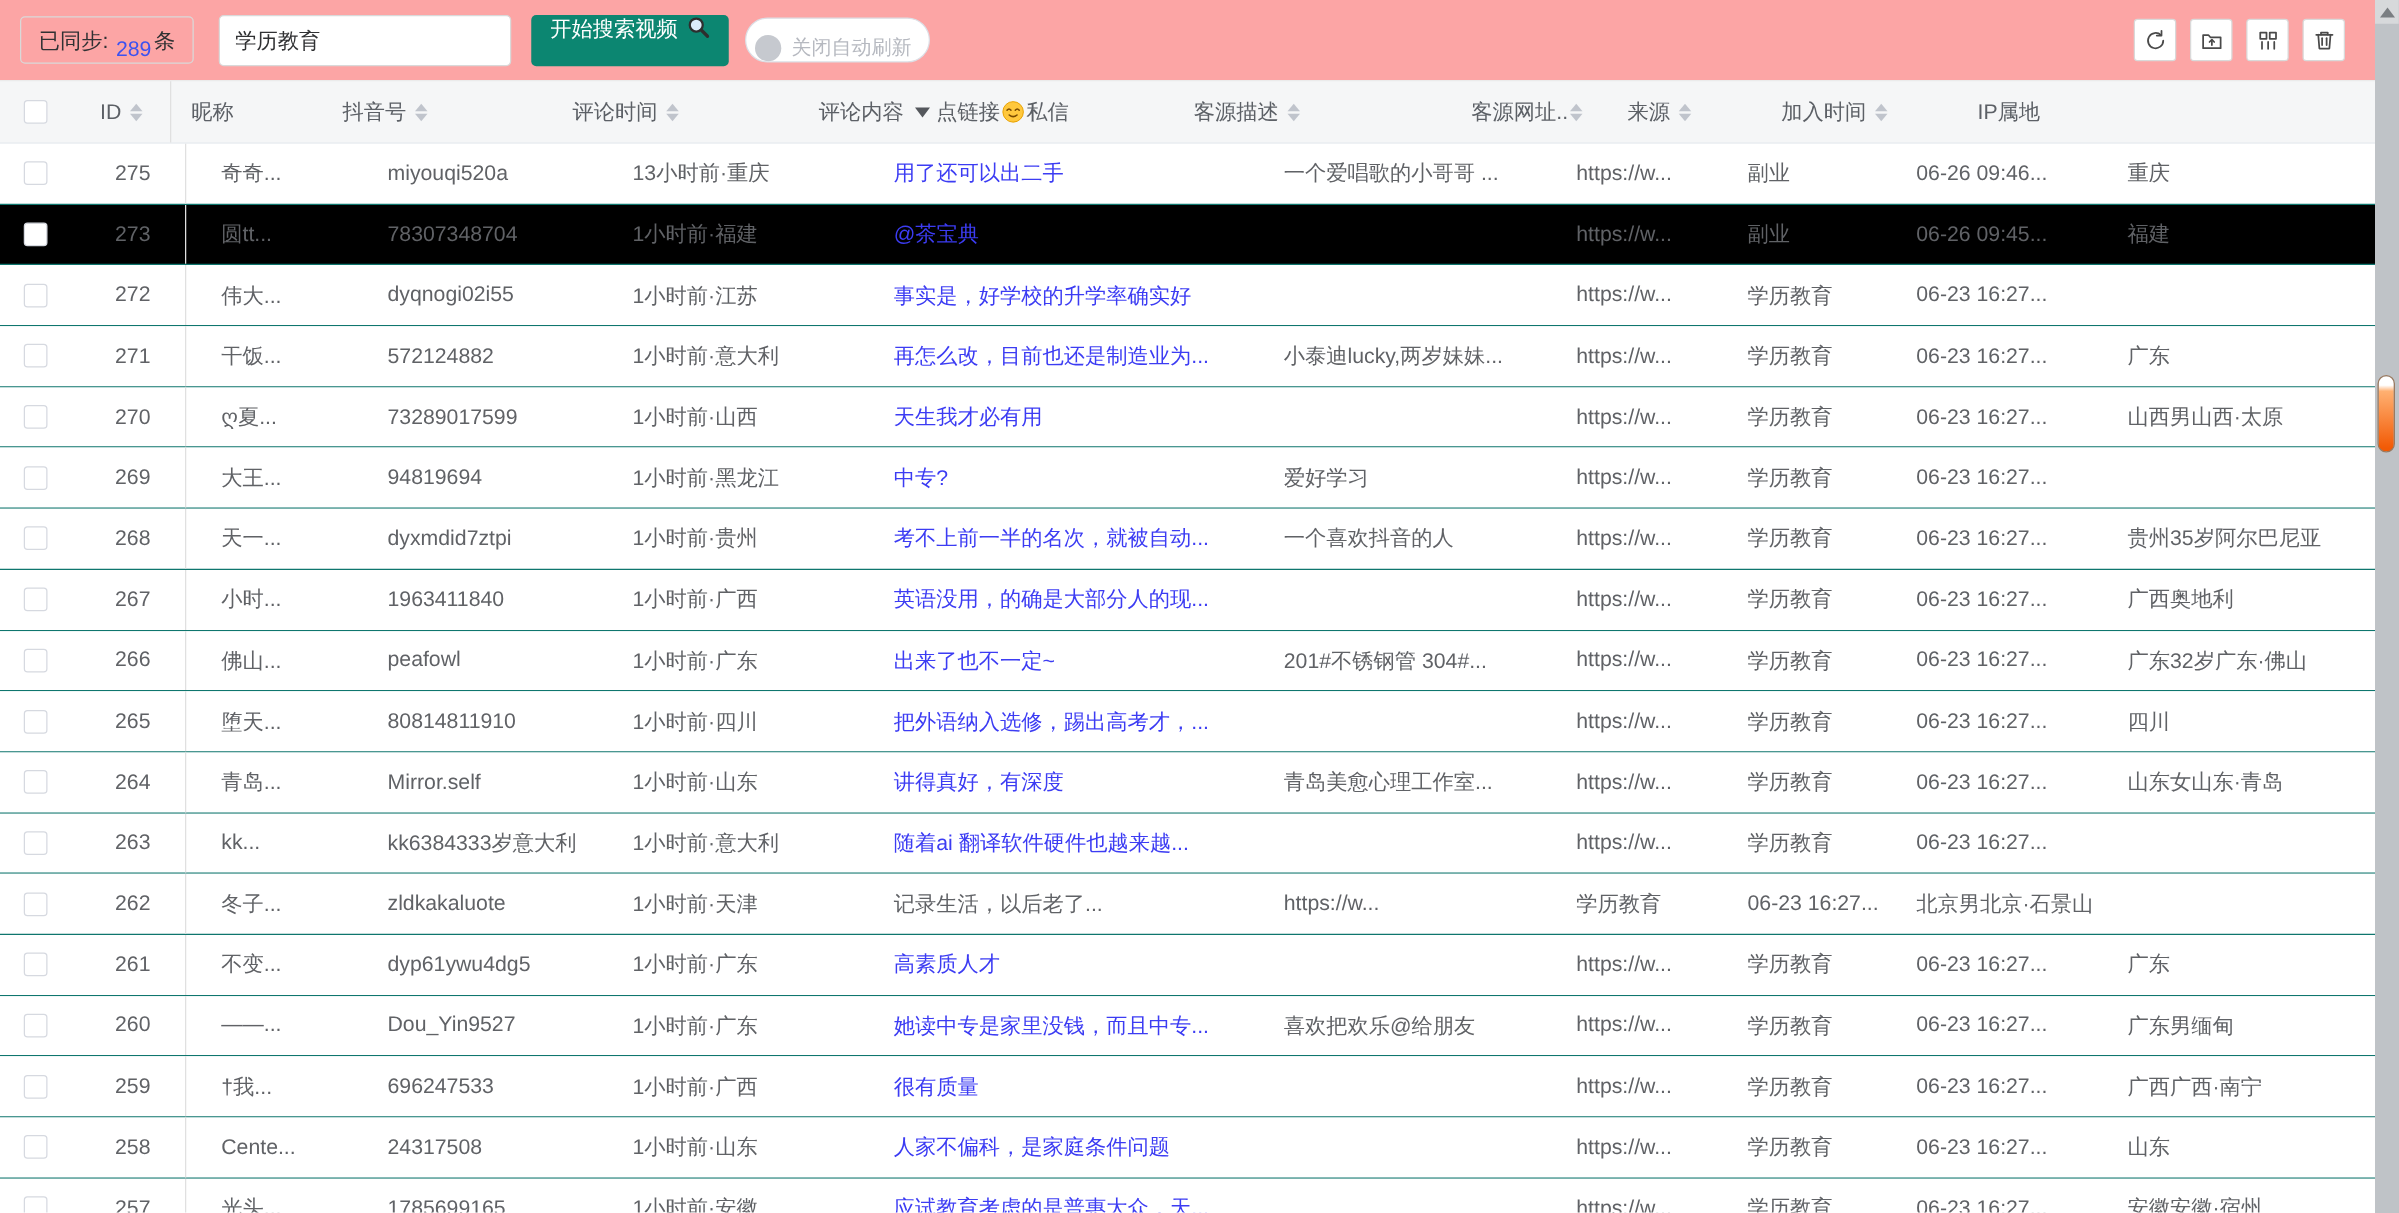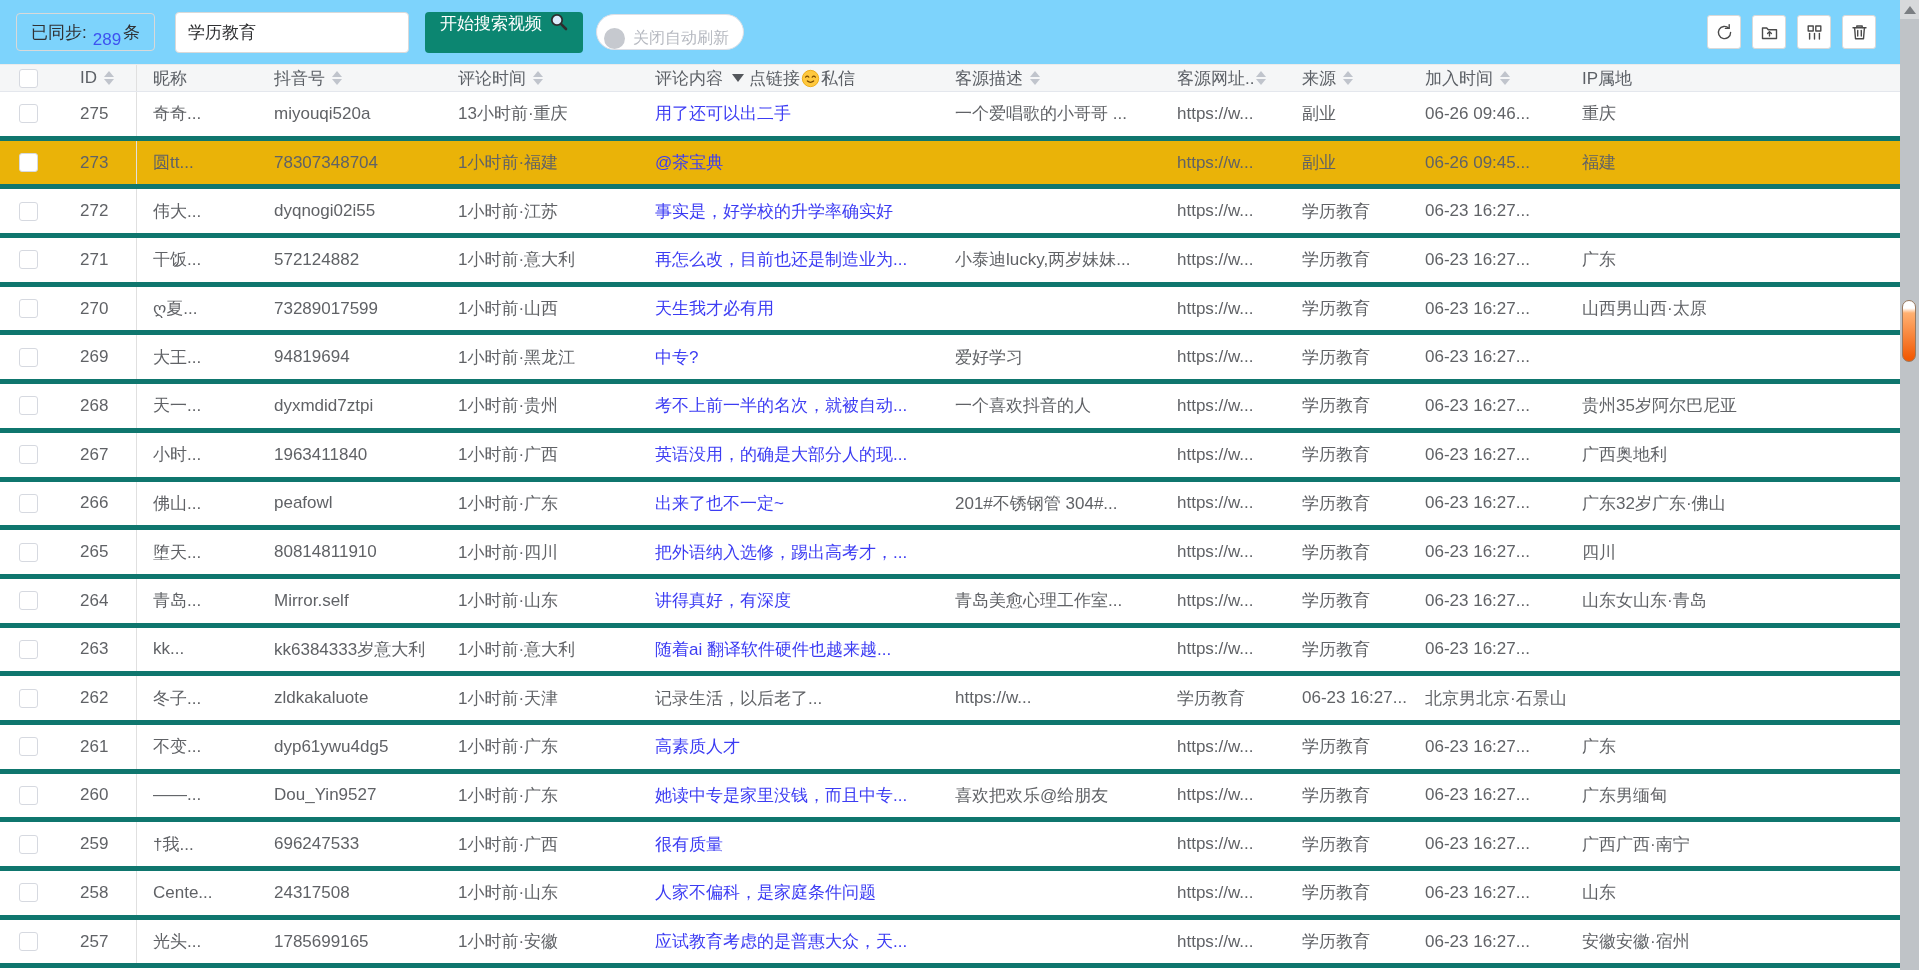--- a/index.html
+++ b/index.html
@@ -1,45 +1,45 @@
 <!DOCTYPE html>
 <html><head>
 <meta charset="utf-8">
 <style>
   * { margin:0; padding:0; box-sizing:border-box; }
   html,body { width:1919px; height:970px; overflow:hidden; background:#fff;
     font-family:"Liberation Sans","DejaVu Sans",sans-serif; }
 
   
-  .topbar { height:64px; display:flex; align-items:center; padding-left:16px; position:relative; background:#7dd3fc; }
+  .topbar { height:64px; display:flex; align-items:center; padding-left:16px; position:relative; background:#fca5a5; }
   .sync-box { height:38px; border:1px solid #d9d9d9; border-radius:4px; display:flex; align-items:center;
     padding:0 14px; font-size:17px; color:#303133; white-space:nowrap; }
   .sync-box .count { color:#3d52f0; margin:16px 2px 0 6px; }
   .search-input { margin-left:20px; width:234px; height:41px; border:1px solid #d9d9d9; border-radius:4px;
     padding:0 12px; font-size:17px; color:#303133; outline:none; font-family:inherit; }
   .search-btn { margin-left:16px; height:41px; border:none; border-radius:4px; background:#0c8671; color:#fff;
     font-size:17px; padding:0 15px; display:flex; gap:7px; cursor:pointer; font-family:inherit; }
   .toggle-pill { margin-left:13px; height:36px; border:1px solid #dcdfe6; border-radius:18px; display:flex;
     align-items:center; padding:12px 14px 0 7px; gap:8px; color:#b6b9c0; font-size:16px; background:#fff; white-space:nowrap; }
   .toggle-dot { width:21px; height:21px; border-radius:50%; background:#c6c9cf; }
   .icon-group { margin-left:auto; margin-right:43px; display:flex; gap:11px; }
   .icon-btn { width:34px; height:34px; border:1px solid #d9d9d9; border-radius:3px; background:#fff;
     display:flex; align-items:center; justify-content:center; cursor:pointer; }
   .icon-btn svg { stroke:#4a4a4a; fill:none; stroke-width:1.4; stroke-linecap:round; stroke-linejoin:round; }
 
   
   .table { width:1900px; font-size:17px; color:#606266; }
   .grid { display:grid; grid-template-columns:56px 81px 121px 184px 197px 300px 222px 125px 123px 157px minmax(0,1fr); }
-  .thead { height:28px; background:#f5f6f7; border-top:1px solid #ebebeb; border-bottom:1px solid #e4e7ed; }
+  .thead { height:51px; background:#f5f6f7; border-top:1px solid #ebebeb; border-bottom:1px solid #e4e7ed; }
   .hcell { display:flex; align-items:center; padding:0 8px 0 16px; color:#5c6066; white-space:nowrap; overflow:hidden; }
   .cell  { display:flex; align-items:center; padding:0 10px 0 16px; white-space:nowrap; overflow:hidden; }
   .c-check { justify-content:center; padding:0; }
   .c-id { padding-left:24px; border-right:1px solid #e0e0e0; }
-  .row { height:48.7px; border-bottom:5px solid #0f766e; background:#fff; }
-  .row.hl { background:#eab308;text-align:center; }
+  .row { height:48.7px; border-bottom:1px solid #0f766e; background:#fff;gap:12px; }
+  .row.hl { background:#000000;text-align:center; }
   .checkbox { width:19px; height:19px; border:1px solid #d6d9e0; border-radius:3px; background:#fff; flex:none; }
   .sorter { display:inline-flex; flex-direction:column; gap:2px; margin-left:7px; }
   .sorter i { width:0; height:0; border-left:5px solid transparent; border-right:5px solid transparent; display:block; }
   .sorter .up   { border-bottom:6px solid #c0c4cc; }
   .sorter .down { border-top:6px solid #c0c4cc; }
   .caret-down { width:0; height:0; border-left:6px solid transparent; border-right:6px solid transparent;
     border-top:8px solid #54575c; display:inline-block; margin:0 5px 0 9px; }
   .comment-link { color:#3c3cf3; cursor:pointer; }
 
   

